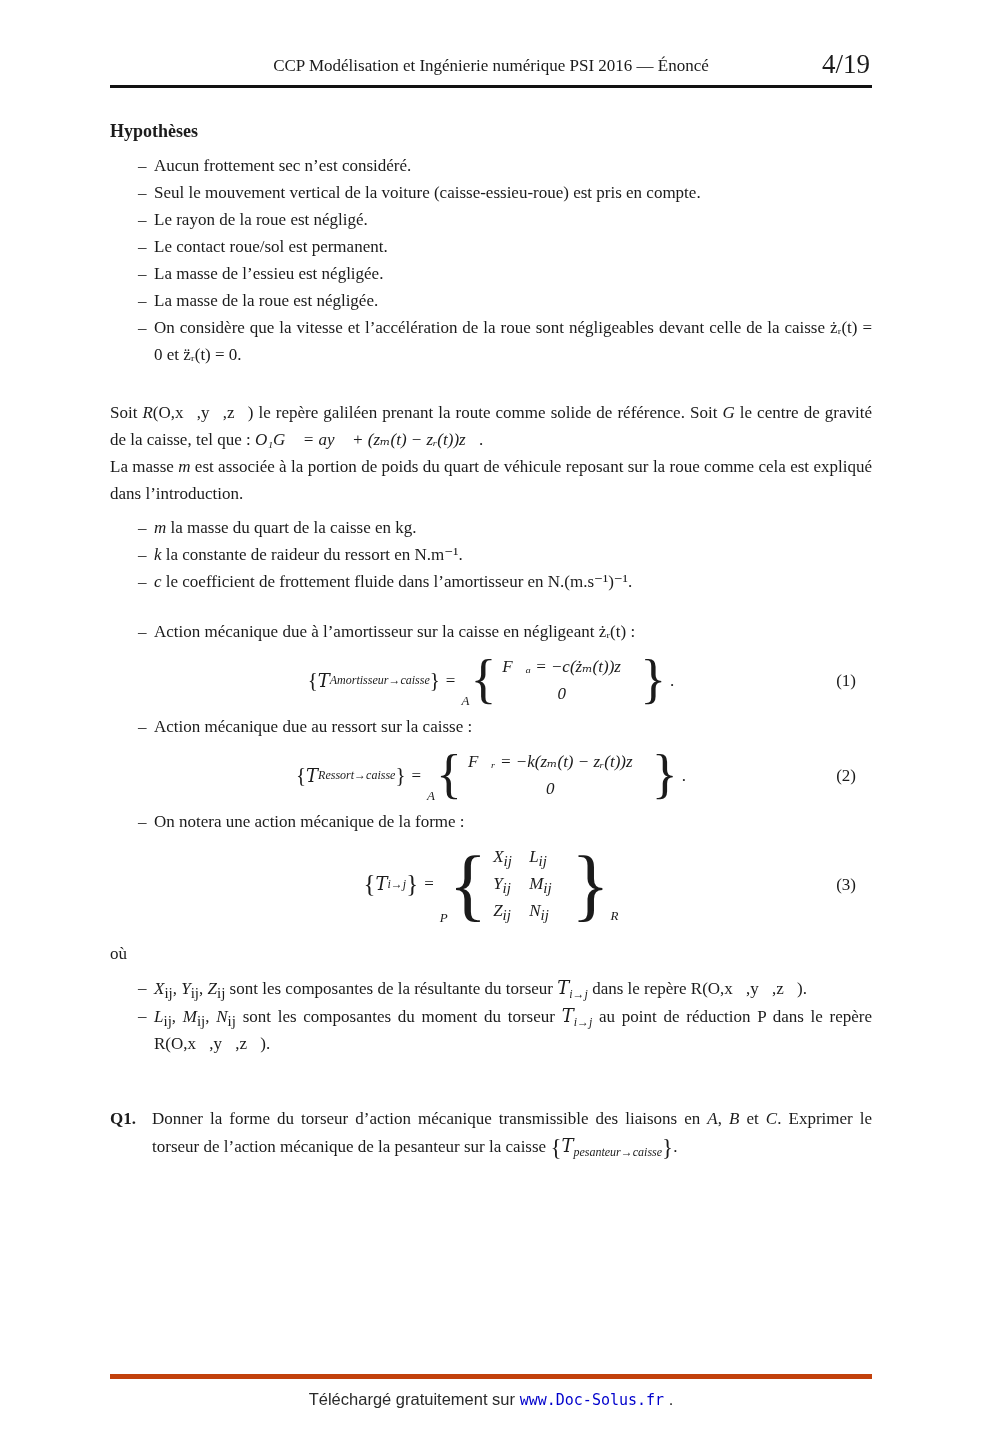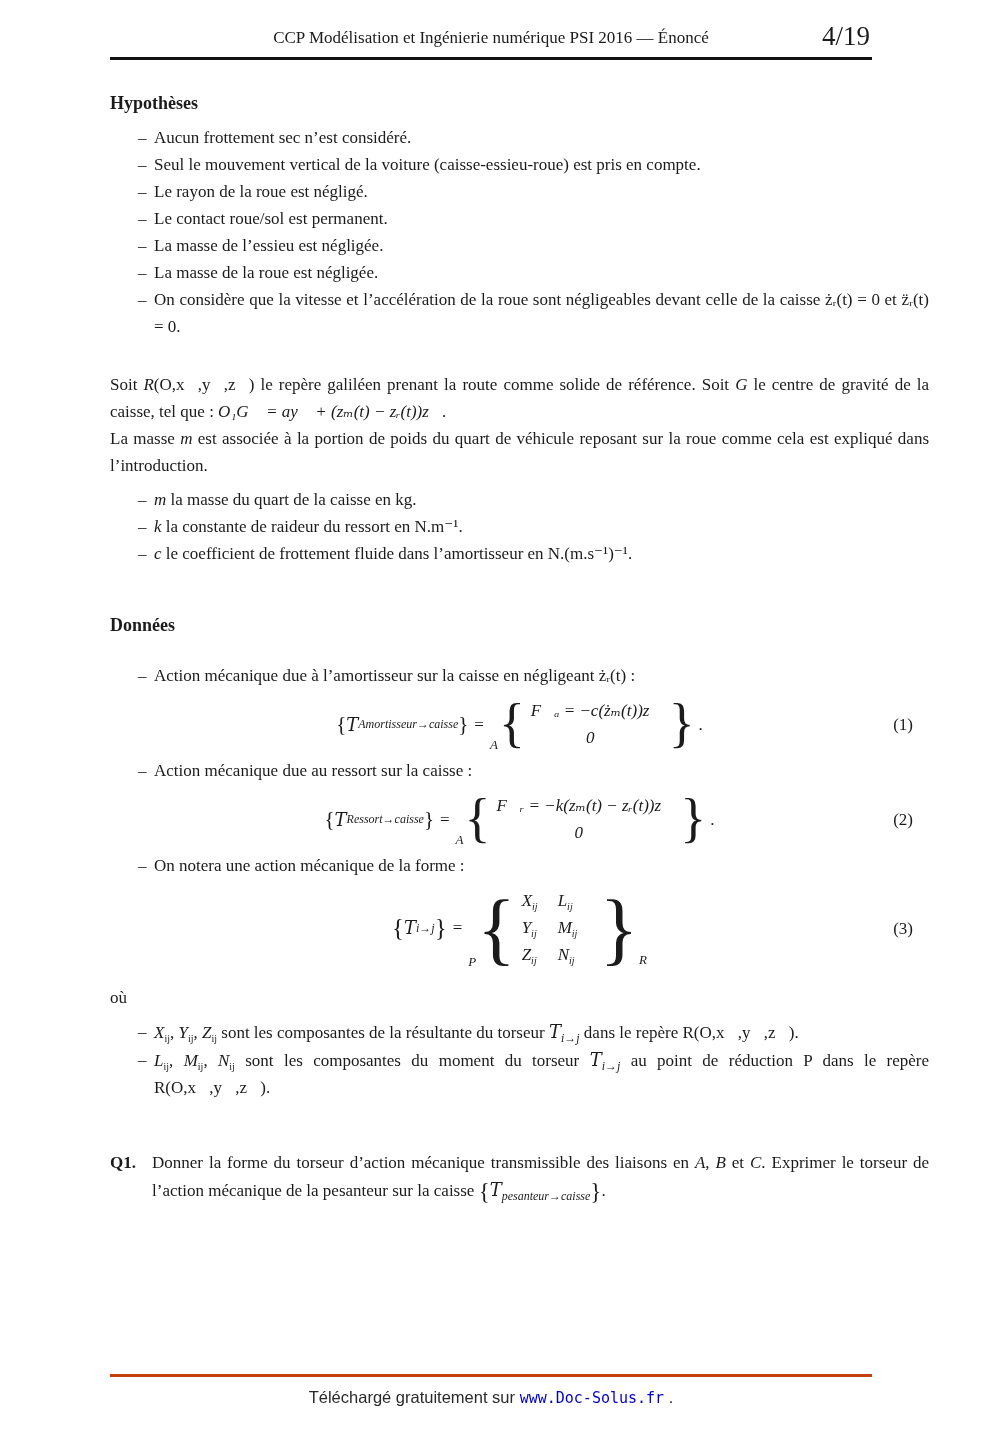--- a/index.html
+++ b/index.html
@@ -2,40 +2,40 @@
 <html><head>
 <meta charset="utf-8">
 <style>
   html,body { margin:0; padding:0; background:#ffffff; }
   .page {
     position:relative; width:981px; height:1441px; background:#ffffff;
     font-family:"Liberation Serif","DejaVu Serif",serif;
     color:#1b1b1b; overflow:hidden;
   }
   
-  .header { position:relative; margin:0 109px 0 110px; padding-top:28px; }
+  .header { position:relative; margin:0 109px 0 110px; padding-top:56px; }
   .header-title { display:block; text-align:center; font-size:17px; }
   .page-number { position:absolute; right:2px; bottom:8px; font-size:27px; }
   .rule { height:3px; background:#121212; margin-top:9px; }
   
-  .content { margin:0 52px 0 110px; font-size:17px; line-height:27px; text-align:justify; }
+  .content { margin:0 109px 0 110px; font-size:17px; line-height:27px; text-align:justify; }
   .section-heading { font-weight:bold; font-size:18px; }
   .hyp-heading { margin-top:30px; }
   .dash-list { margin-top:7px; }
   .dash-item { display:flex; }
   .dash { flex:none; width:16px; margin-left:28px; }
   .dash-text { flex:1; text-align:justify; }
   .intro-block { margin-top:31px; }
   .note-intro { margin-top:21px; }
   .donnees-heading { margin-top:45px; }
   .first-bullet { margin-top:23px; }
   .mid-bullet { margin-top:6px; }
   .var { font-style:italic; }
   .math { font-style:italic; }
-  sub { font-size:10px; line-height:0; }
+  sub { font-size:15px; line-height:0; }
   
   .equation { position:relative; display:flex; justify-content:center; align-items:center; margin:8px 0 6px 0; }
   .eq-body { display:flex; align-items:center; }
   .lhs { display:inline-flex; align-items:center; }
   .lhs-brace { font-size:21px; font-weight:400; }
   .lhs-brace-lg { font-size:25px; }
   .tor { font-style:italic; font-family:"DejaVu Serif",serif; font-size:18px; }
   .tor-sub { font-size:12px; font-style:italic; }
   .eq-eq { margin:0 6px; }
   .eq-pt { align-self:flex-end; font-style:italic; font-size:13px; transform:translateY(7px); margin-right:1px; }
@@ -50,21 +50,21 @@
   .mat-cell { display:inline-block; width:36px; font-style:italic; }
   .mat-cell i { font-style:italic; }
   .ou-intro { margin-top:16px; }
   .nowrap { white-space:nowrap; }
   
   .q1 { display:flex; margin-top:48px;justify-content:center; }
   .q1-label { flex:none; width:42px; font-weight:bold; }
   .q1-body { flex:1; text-align:justify; }
   .q-brace { font-size:23px; vertical-align:-3px; }
   
-  .footer { position:absolute; left:110px; right:109px; top:1374px; border-top:3px solid #c2410c; padding-top:11px; text-align:center; }
+  .footer { position:absolute; left:110px; right:109px; top:1374px; border-top:5px solid #c2410c; padding-top:11px; text-align:center; }
   .footer-text { font-family:"Liberation Sans","DejaVu Sans",sans-serif; font-size:16.5px; color:#2a2a2a; }
   .footer-link { color:#0000cc; font-family:"DejaVu Sans Mono",monospace; font-size:15px; text-decoration:none; cursor:pointer; }
 </style>
 </head>
 <body>
 
 <div class="page">
 
   <div class="header">
     <span class="header-title">CCP Modélisation et Ingénierie numérique PSI 2016 — Énoncé</span>
@@ -121,21 +121,20 @@
       <div class="dash-item">
         <span class="dash">–</span>
         <span class="dash-text"><span class="var">k</span><span> la constante de raideur du ressort en N.m⁻¹.</span></span>
       </div>
       <div class="dash-item">
         <span class="dash">–</span>
         <span class="dash-text"><span class="var">c</span><span> le coefficient de frottement fluide dans l’amortisseur en N.(m.s⁻¹)⁻¹.</span></span>
       </div>
     </div>
 
-    <div class="section-heading donnees-heading">Données</div>
 
     <div class="dash-item first-bullet">
       <span class="dash">–</span>
       <span class="dash-text">Action mécanique due à l’amortisseur sur la caisse en négligeant żᵣ(t) :</span>
     </div>
 
     <div class="equation">
       <div class="eq-body">
         <span class="lhs">
             <span class="lhs-brace">{</span>

